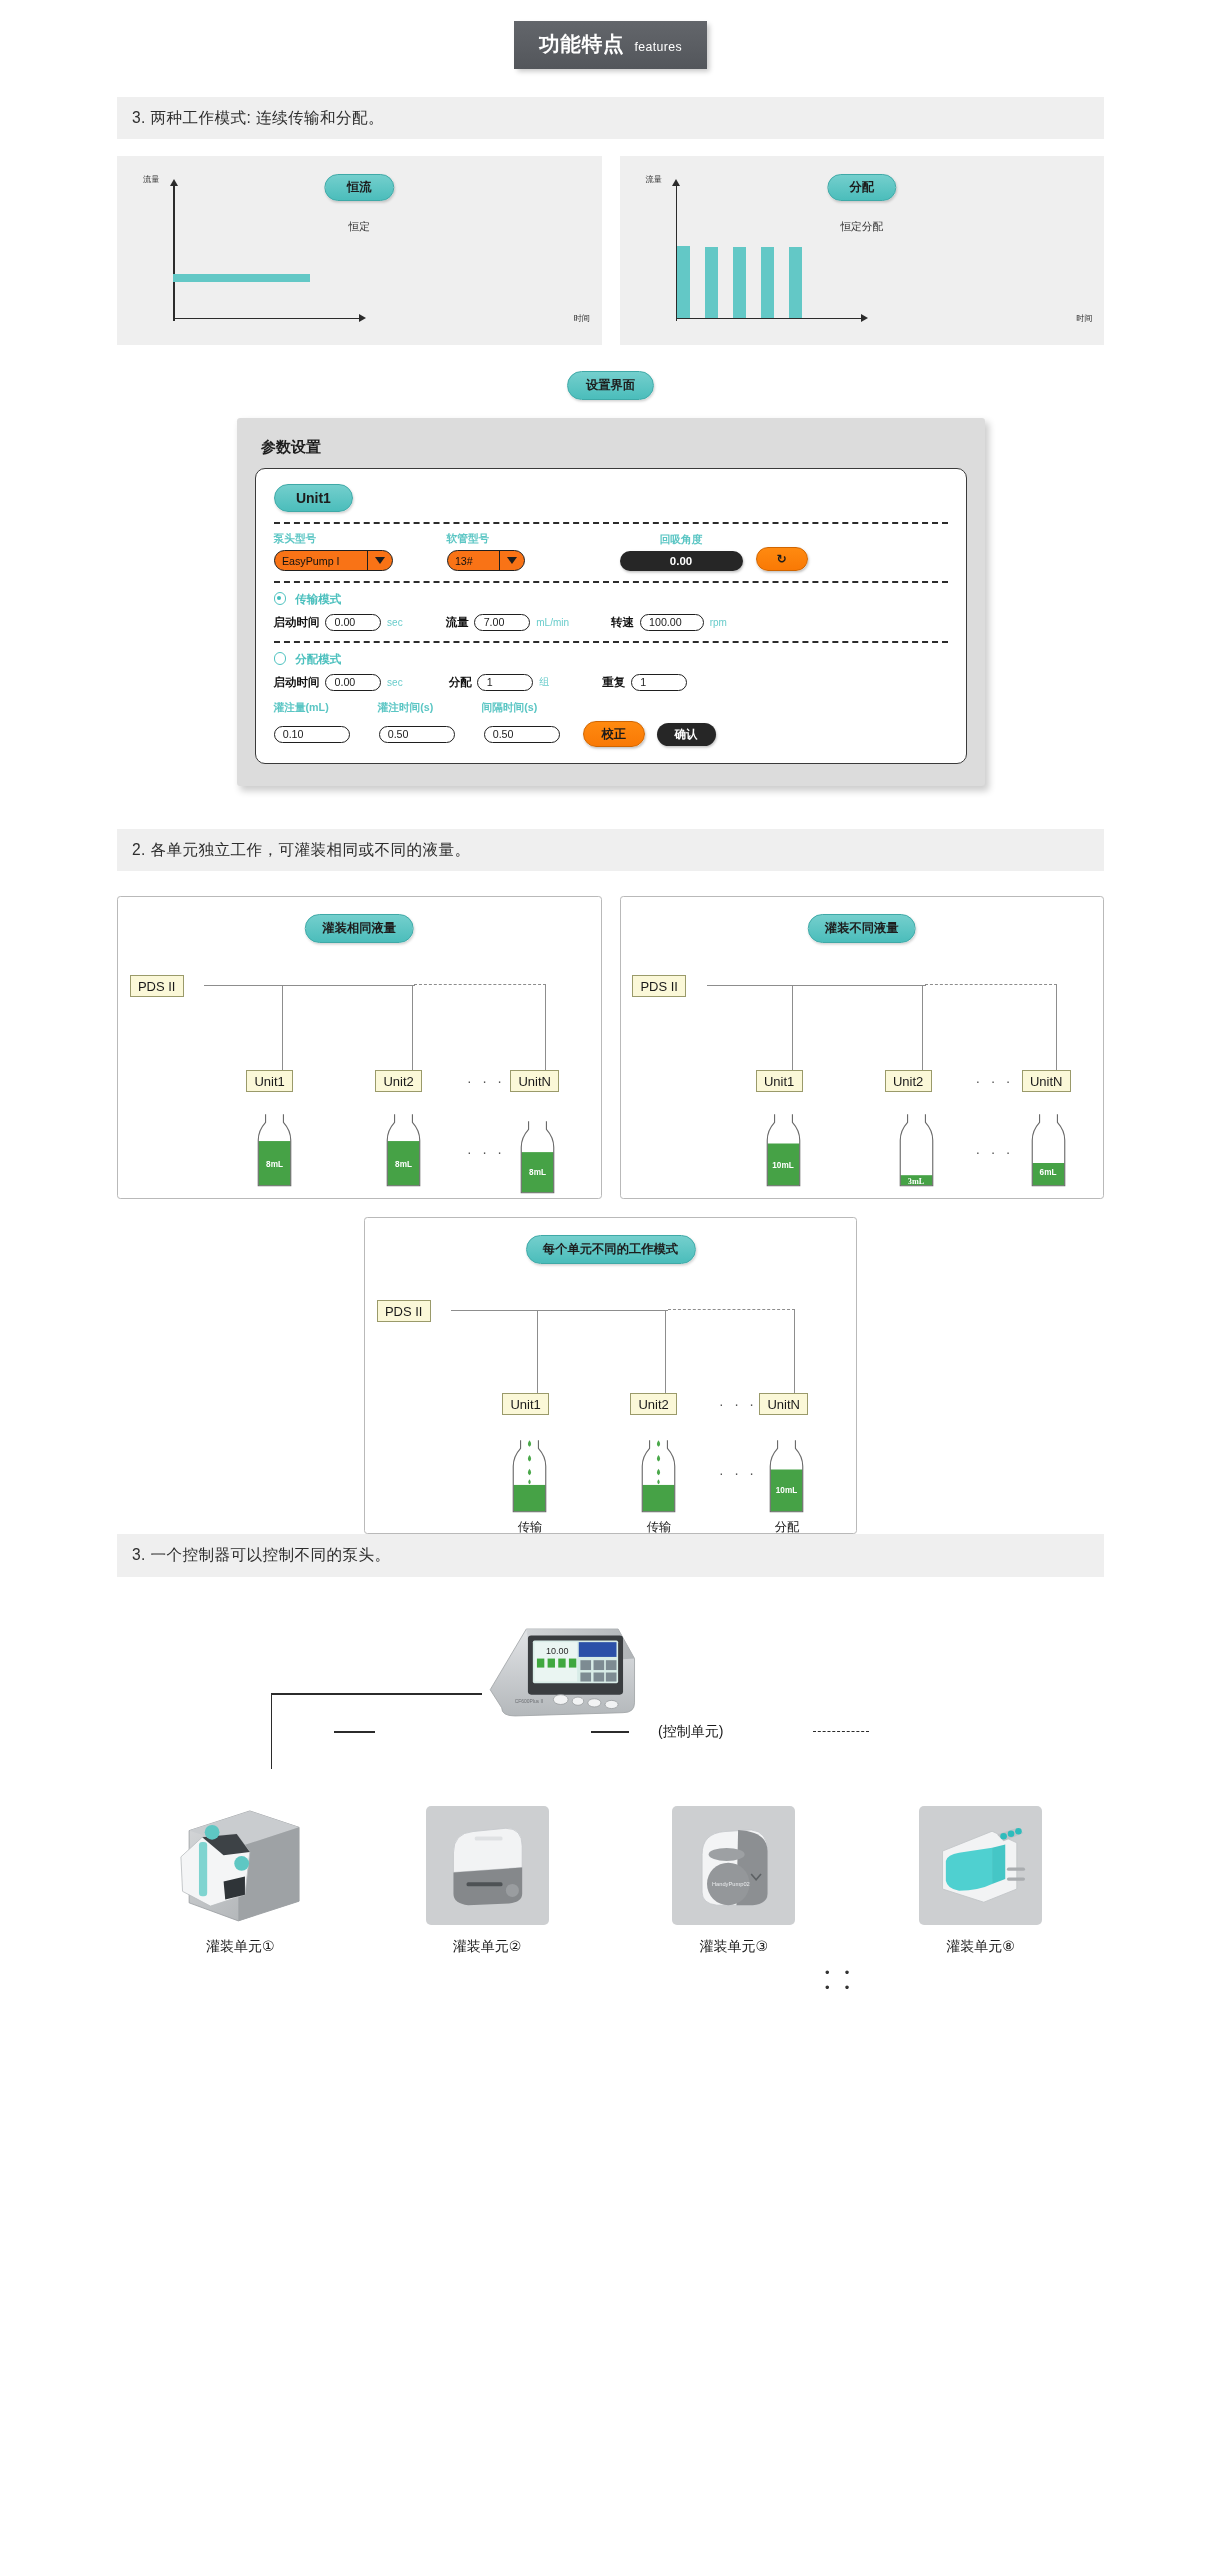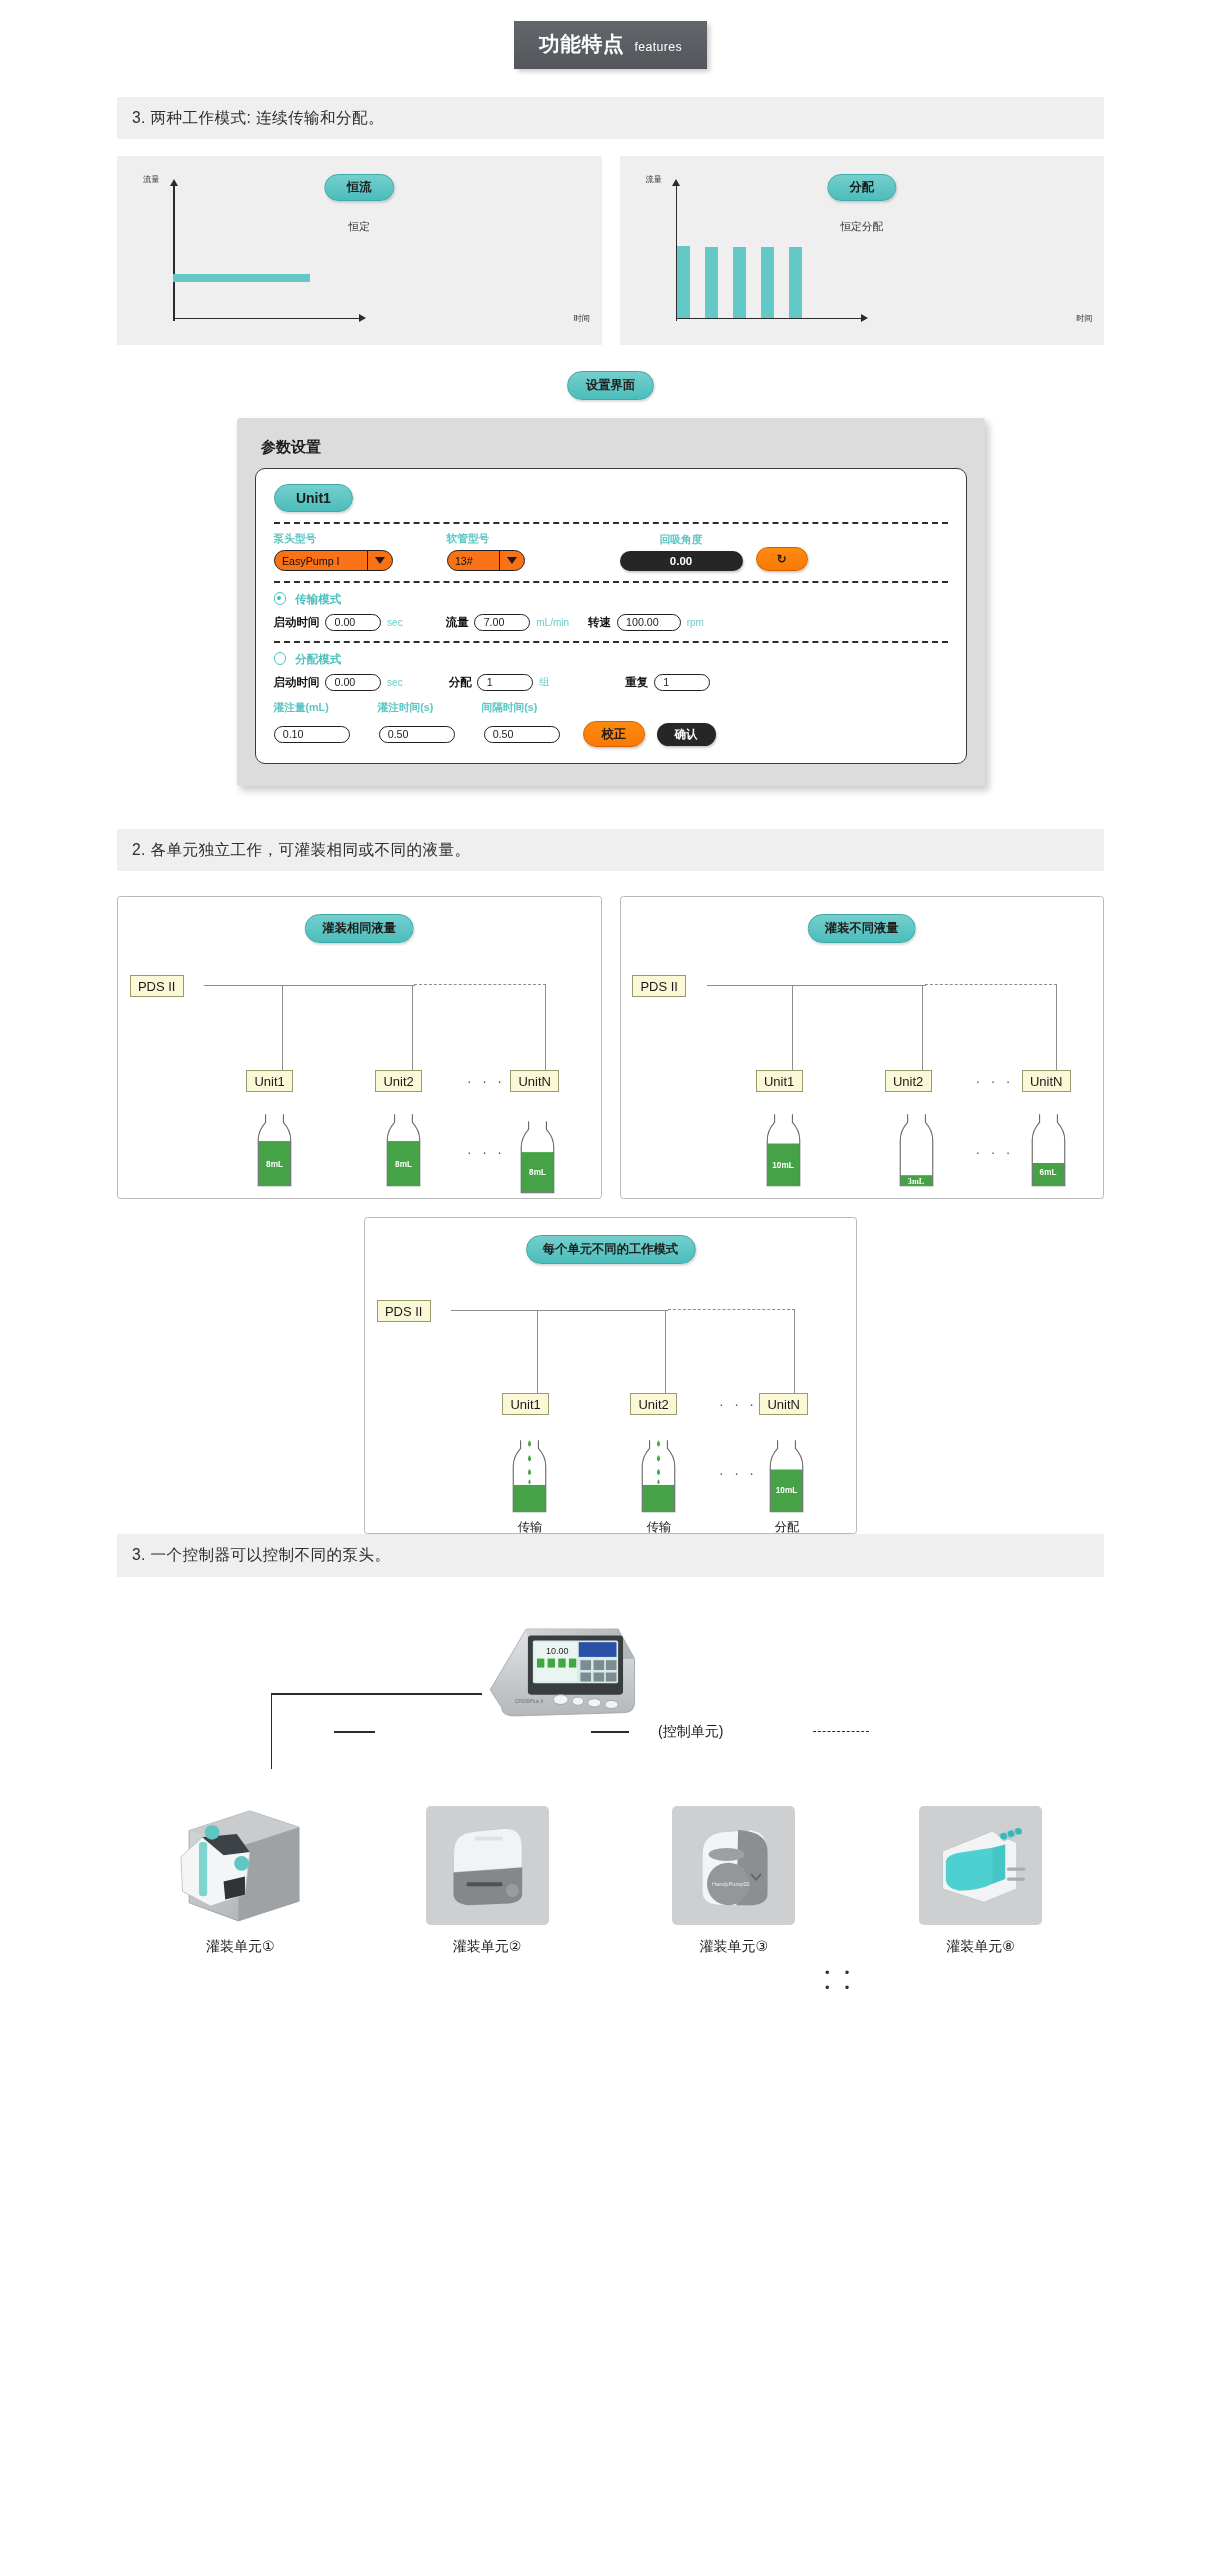--- a/index.html
+++ b/index.html
@@ -251,21 +251,21 @@
         </div>
         <div class="row" style="align-items:center;">
           <span class="k">启动时间</span>
           <span class="inp" style="width:56px; margin:0 5.8px;">0.00</span>
           <span class="unit-txt">sec</span>
 
           <span class="k" style="margin-left:43px;">流量</span>
           <span class="inp" style="width:56px; margin:0 5.8px;">7.00</span>
           <span class="unit-txt">mL/min</span>
 
-          <span class="k" style="margin-left:19px;">转速</span>
+          <span class="k" style="margin-left:42px;">转速</span>
           <span class="inp" style="width:64px; margin:0 5.8px;">100.00</span>
           <span class="unit-txt">rpm</span>
         </div>
       </div>
 
       <div class="dashsep"></div>
 
       
       <div>
         <div style="margin-bottom:6.6px;">
@@ -275,21 +275,21 @@
 
         <div class="row" style="align-items:center;">
           <span class="k">启动时间</span>
           <span class="inp" style="width:56px; margin:0 5.8px;">0.00</span>
           <span class="unit-txt">sec</span>
 
           <span class="k" style="margin-left:46px;">分配</span>
           <span class="inp" style="width:56px; margin:0 5.8px;">1</span>
           <span class="unit-txt">组</span>
 
-          <span class="k" style="margin-left:76px;">重复</span>
+          <span class="k" style="margin-left:53px;">重复</span>
           <span class="inp" style="width:56px; margin:0 5.8px;">1</span>
         </div>
 
         <div class="row" style="margin-top:10px;">
           <span class="field-label" style="width:104px;">灌注量(mL)</span>
           <span class="field-label" style="width:104px;">灌注时间(s)</span>
           <span class="field-label" style="width:104px;">间隔时间(s)</span>
         </div>
 
         <div class="row" style="align-items:center; margin-top:2.5px;">

